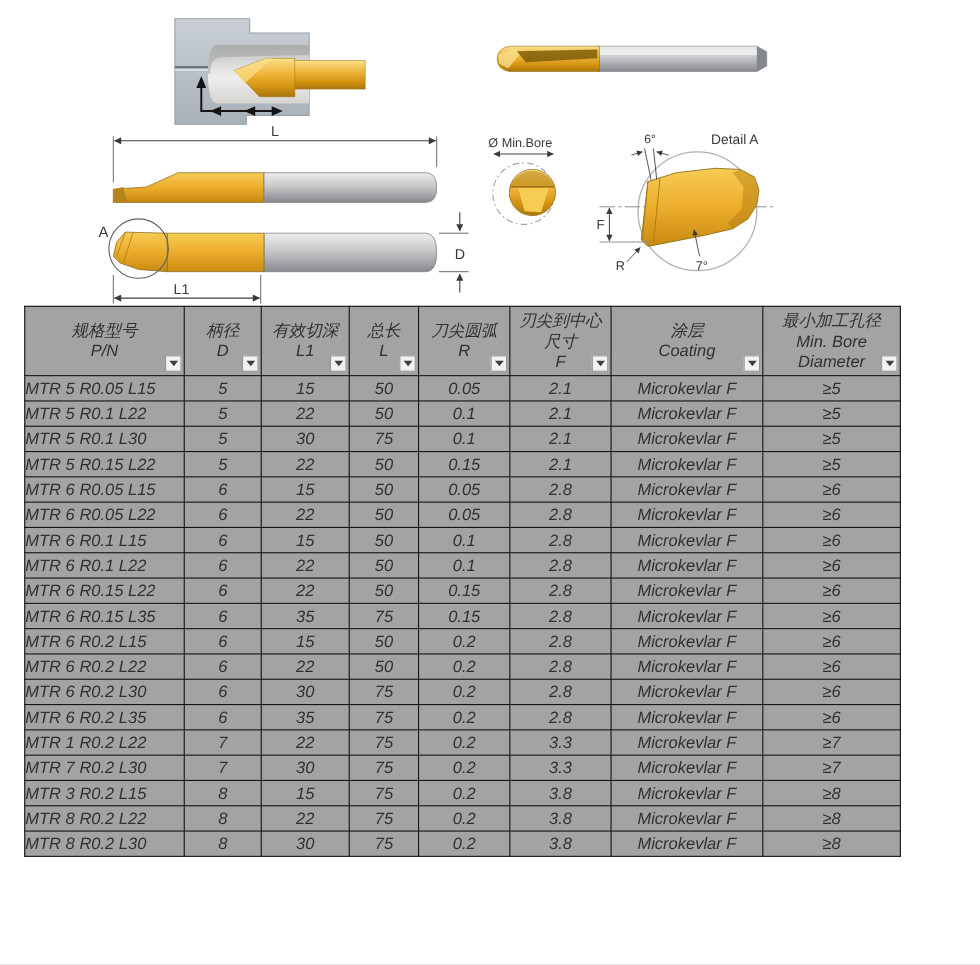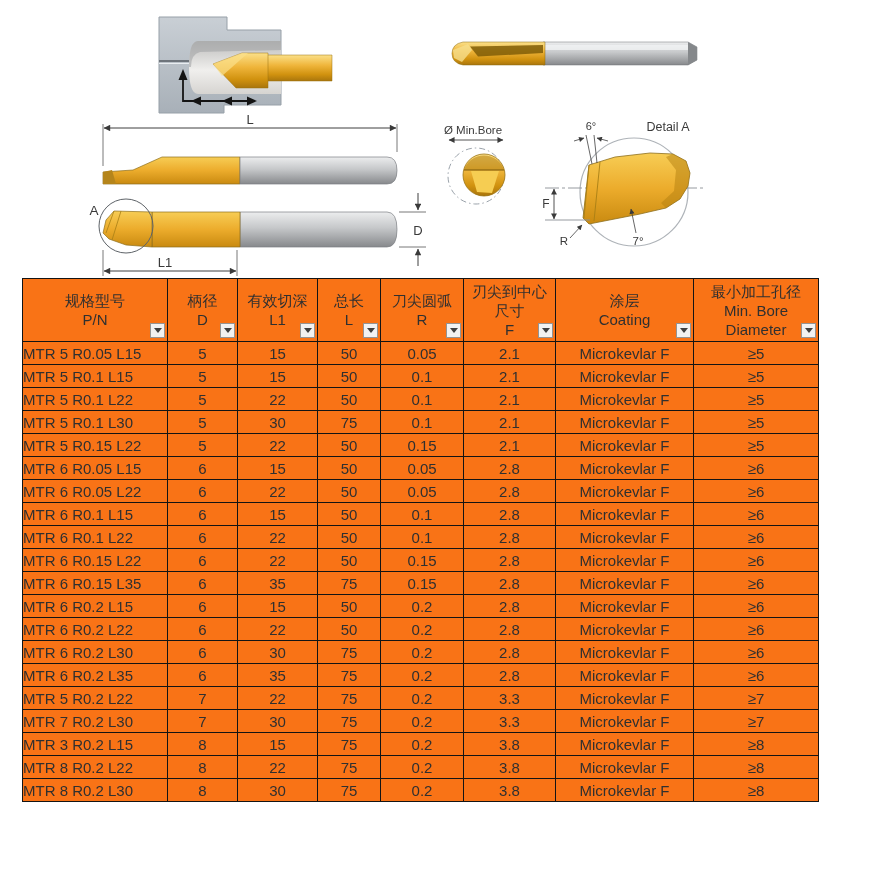--- a/index.html
+++ b/index.html
@@ -5,21 +5,21 @@
   html,body{margin:0;padding:0;}
   body{
     position:relative;width:891px;height:877px;background:#ffffff;
     font-family:"Liberation Sans","DejaVu Sans",sans-serif;color:#333;
   }
   .diagram-area{position:absolute;left:0;top:0;width:891px;height:278px;}
   svg text{fill:#3A3A3A;font-family:"Liberation Sans","DejaVu Sans",sans-serif;}
 
   table.spec{
     position:absolute;left:22px;top:278px;width:796px;
-    border-collapse:collapse;table-layout:fixed;background:#f97316;
+    border-collapse:collapse;table-layout:fixed;background:#a3a3a3;font-style:italic;
   }
   table.spec th,table.spec td{
     border:1px solid #141414;font-weight:normal;font-size:15px;
     overflow:hidden;white-space:nowrap;color:#303030;padding:0;
   }
   table.spec thead th{height:62px;position:relative;vertical-align:middle;}
   .hwrap{display:flex;flex-direction:column;align-items:center;justify-content:center;line-height:19px;}
   tbody td{height:22px;}
   td.cell-left{text-align:left;padding-left:5px;margin-left:44px;}
   td.cell-center{text-align:center;}
@@ -252,30 +252,20 @@
         <td class="cell-left">MTR 5 R0.05 L15</td>
         <td class="cell-center">5</td>
         <td class="cell-center">15</td>
         <td class="cell-center">50</td>
         <td class="cell-center">0.05</td>
         <td class="cell-center">2.1</td>
         <td class="cell-center">Microkevlar F</td>
         <td class="cell-center">≥5</td>
       </tr>
       <tr>
-        <td class="cell-left">MTR 5 R0.1 L15</td>
-        <td class="cell-center">5</td>
-        <td class="cell-center">15</td>
-        <td class="cell-center">50</td>
-        <td class="cell-center">0.1</td>
-        <td class="cell-center">2.1</td>
-        <td class="cell-center">Microkevlar F</td>
-        <td class="cell-center">≥5</td>
-      </tr>
-      <tr>
         <td class="cell-left">MTR 5 R0.1 L22</td>
         <td class="cell-center">5</td>
         <td class="cell-center">22</td>
         <td class="cell-center">50</td>
         <td class="cell-center">0.1</td>
         <td class="cell-center">2.1</td>
         <td class="cell-center">Microkevlar F</td>
         <td class="cell-center">≥5</td>
       </tr>
       <tr>
@@ -392,21 +382,21 @@
         <td class="cell-left">MTR 6 R0.2 L35</td>
         <td class="cell-center">6</td>
         <td class="cell-center">35</td>
         <td class="cell-center">75</td>
         <td class="cell-center">0.2</td>
         <td class="cell-center">2.8</td>
         <td class="cell-center">Microkevlar F</td>
         <td class="cell-center">≥6</td>
       </tr>
       <tr>
-        <td class="cell-left">MTR 5 R0.2 L22</td>
+        <td class="cell-left">MTR 1 R0.2 L22</td>
         <td class="cell-center">7</td>
         <td class="cell-center">22</td>
         <td class="cell-center">75</td>
         <td class="cell-center">0.2</td>
         <td class="cell-center">3.3</td>
         <td class="cell-center">Microkevlar F</td>
         <td class="cell-center">≥7</td>
       </tr>
       <tr>
         <td class="cell-left">MTR 7 R0.2 L30</td>

